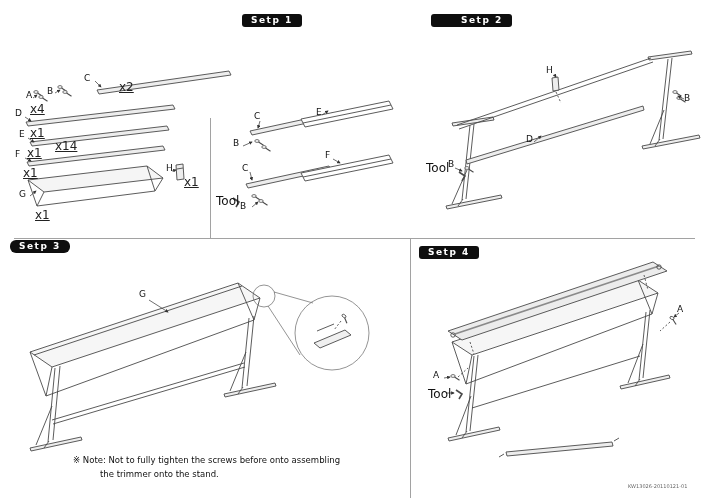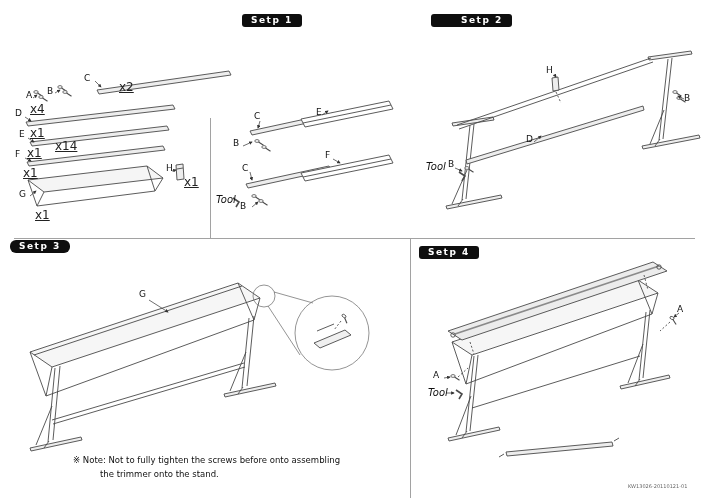--- a/index.html
+++ b/index.html
@@ -2,21 +2,21 @@
 <html><head>
 <meta charset="utf-8">
 <style>
   html,body{margin:0;padding:0;background:#fff;}
   .canvas{position:relative;width:707px;height:500px;background:#ffffff;overflow:hidden;
           font-family:"DejaVu Sans",sans-serif;color:#111;}
   .canvas svg{position:absolute;left:0;top:0;}
   .badge{position:absolute;background:#0e0e0e;color:#fff;font-size:9px;font-weight:bold;
          letter-spacing:1.5px;padding:2px 9px;border-radius:3px;line-height:1;}
   .lbl{position:absolute;font-size:9px;line-height:1;}
-  .lbl-sm{position:absolute;font-size:10px;line-height:1;font-style:italic;}
+  .lbl-sm{position:absolute;font-size:12px;line-height:1;}
   .qty{position:absolute;font-size:12px;line-height:1;color:#222;text-decoration:underline;}
   .note{position:absolute;font-size:8.5px;line-height:1.2;color:#111;}
   .code{position:absolute;font-size:5px;color:#666;line-height:1;}
 </style>
 </head>
 <body>
 
 <div class="canvas">
 
   <svg width="707" height="500" viewBox="0 0 707 500">

